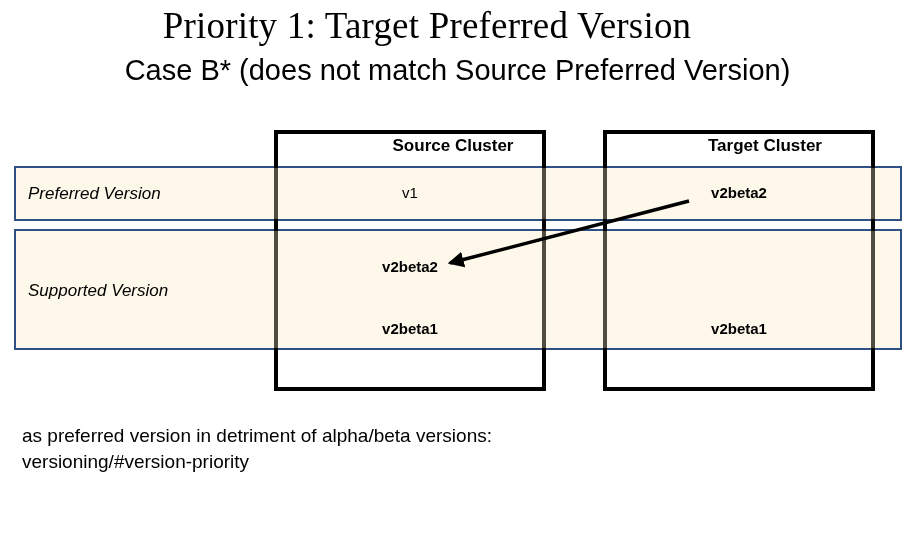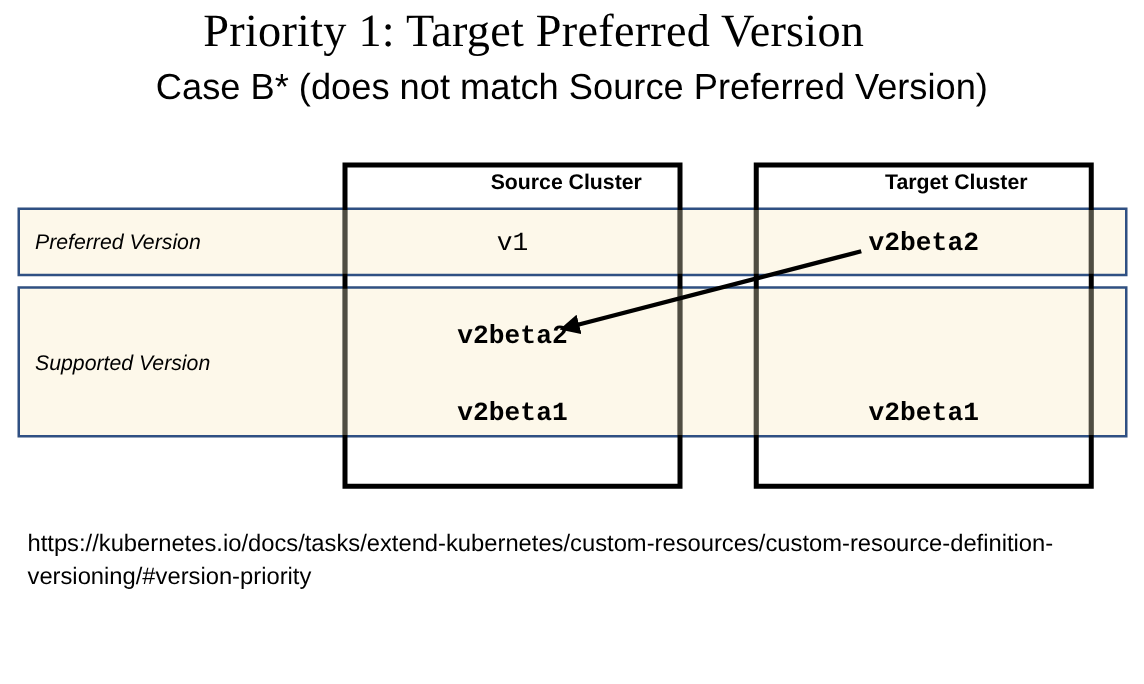--- a/index.html
+++ b/index.html
@@ -51,21 +51,21 @@
   .hdr-src{left:278px;width:264px;margin-left:43px;}
   .hdr-tgt{left:607px;width:316px;}
 
   .rowlabel{
     left:28px;width:240px;font-size:17px;font-weight:400;z-index:4;font-style:italic;
   }
   .rl1{top:184px;}
   .rl2{top:281px;}
 
   .cell{
-    text-align:center;font-size:21px;z-index:4;font-family:Liberation Mono, monospace;
+    text-align:center;font-size:15px;z-index:4;
   }
   .col-src{left:278px;width:264px;}
   .col-tgt{left:607px;width:264px;}
   .bold{font-weight:700;}
   .cy1{top:184px;}
   .cy2{top:258px;}
   .cy3{top:320px;}
 
   
   .arrow-svg{
@@ -117,15 +117,15 @@
     <defs>
       <marker id="ah" viewBox="0 0 10 10" refX="8.5" refY="5" markerWidth="4.6" markerHeight="4.6" orient="auto">
         <path d="M0,0 L10,5 L0,10 z" fill="#000"></path>
       </marker>
     </defs>
     <line x1="689" y1="201" x2="450" y2="263" stroke="#000000" stroke-width="3.5" marker-end="url(#ah)"></line>
   </svg>
 </div>
 
 <div class="abs footnote">
-  <div>https://kubernetes.io/docs/tasks/extend-kubernetes/custom-resources/custom-resource-definition-</div>
+  <div>as preferred version in detriment of alpha/beta versions:</div>
   <div>versioning/#version-priority</div>
 </div>
 
 </body></html>

